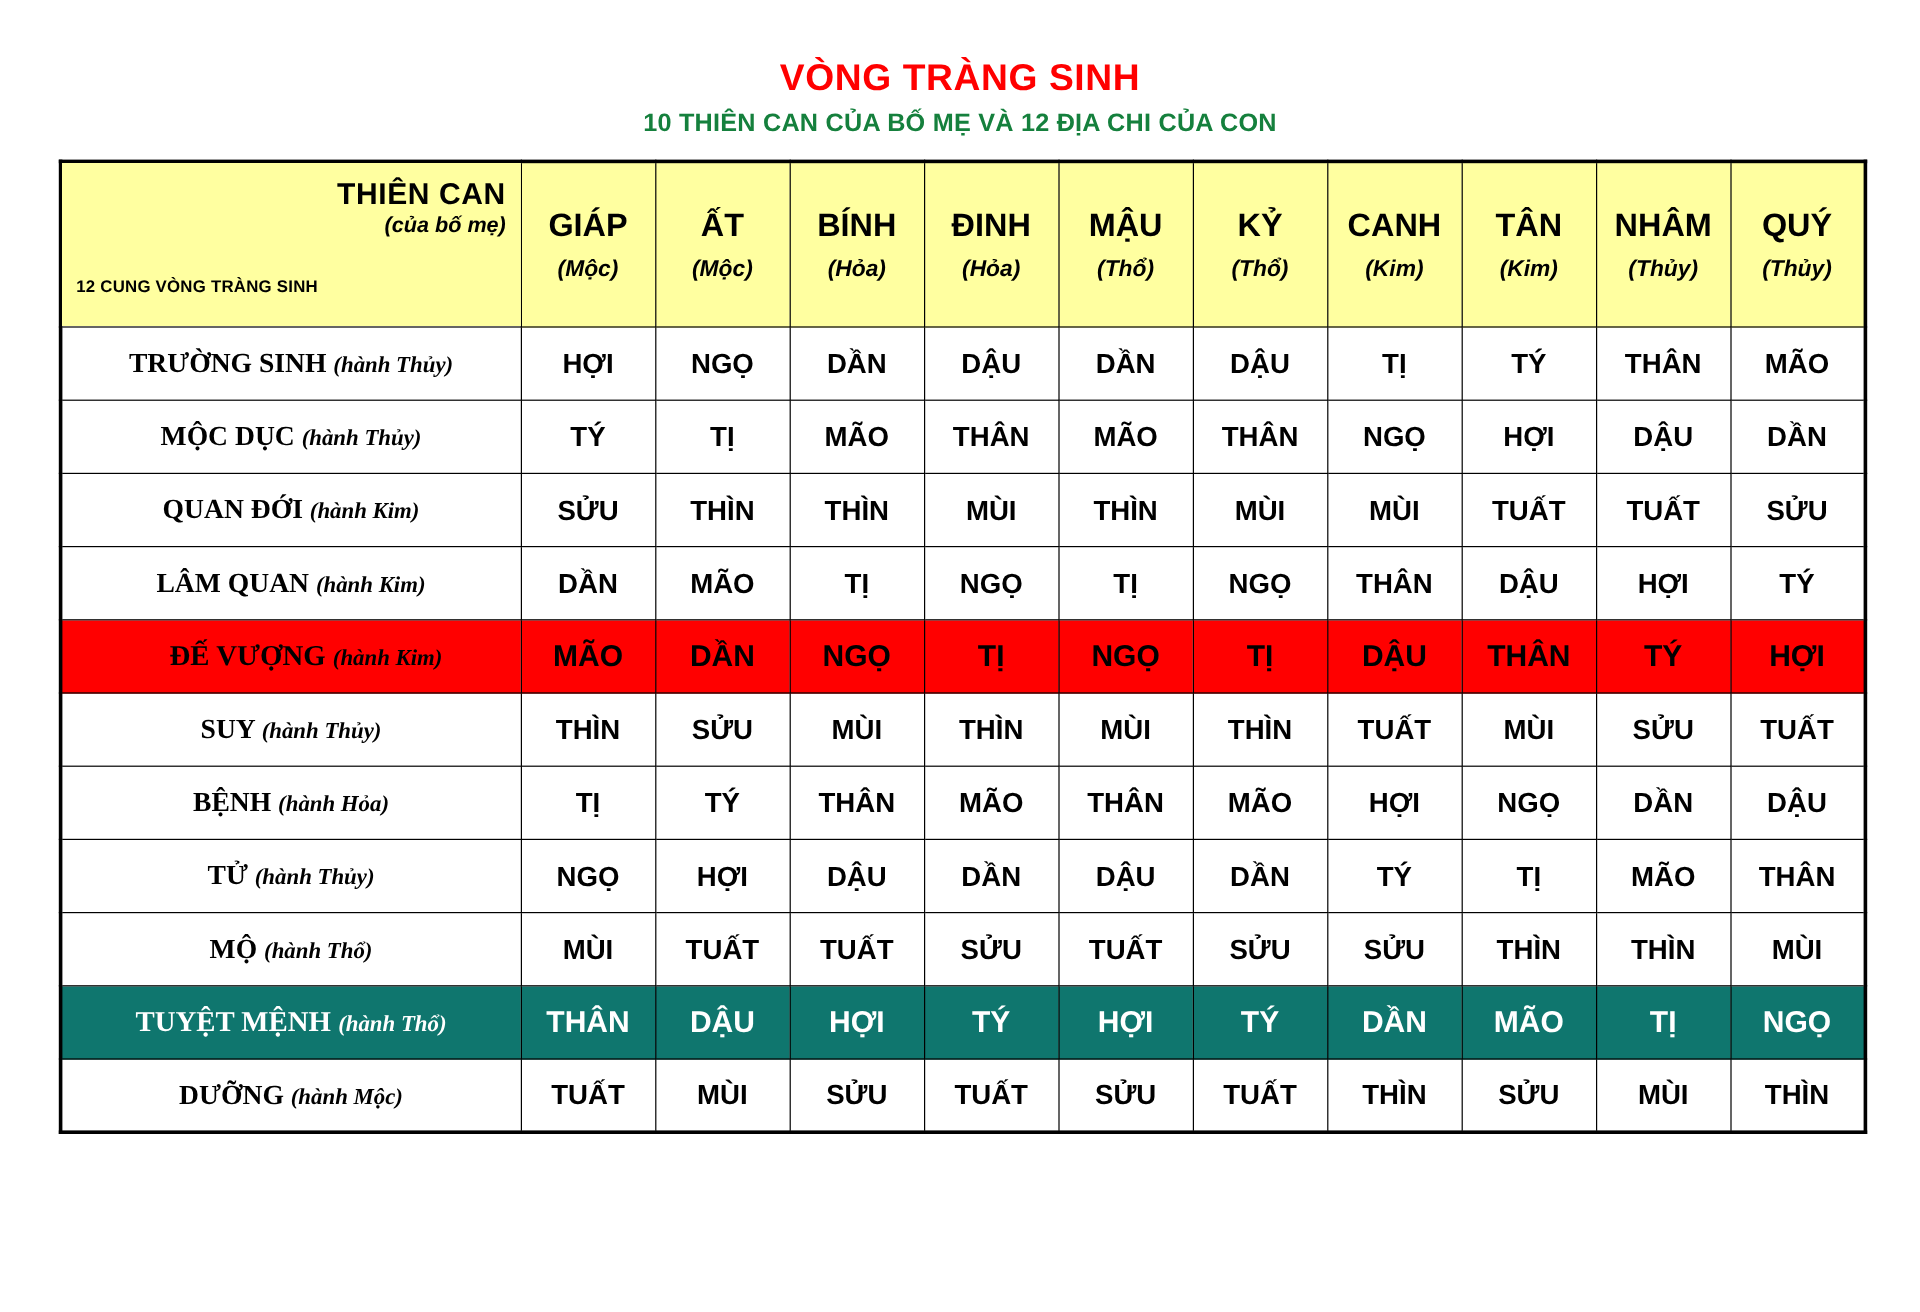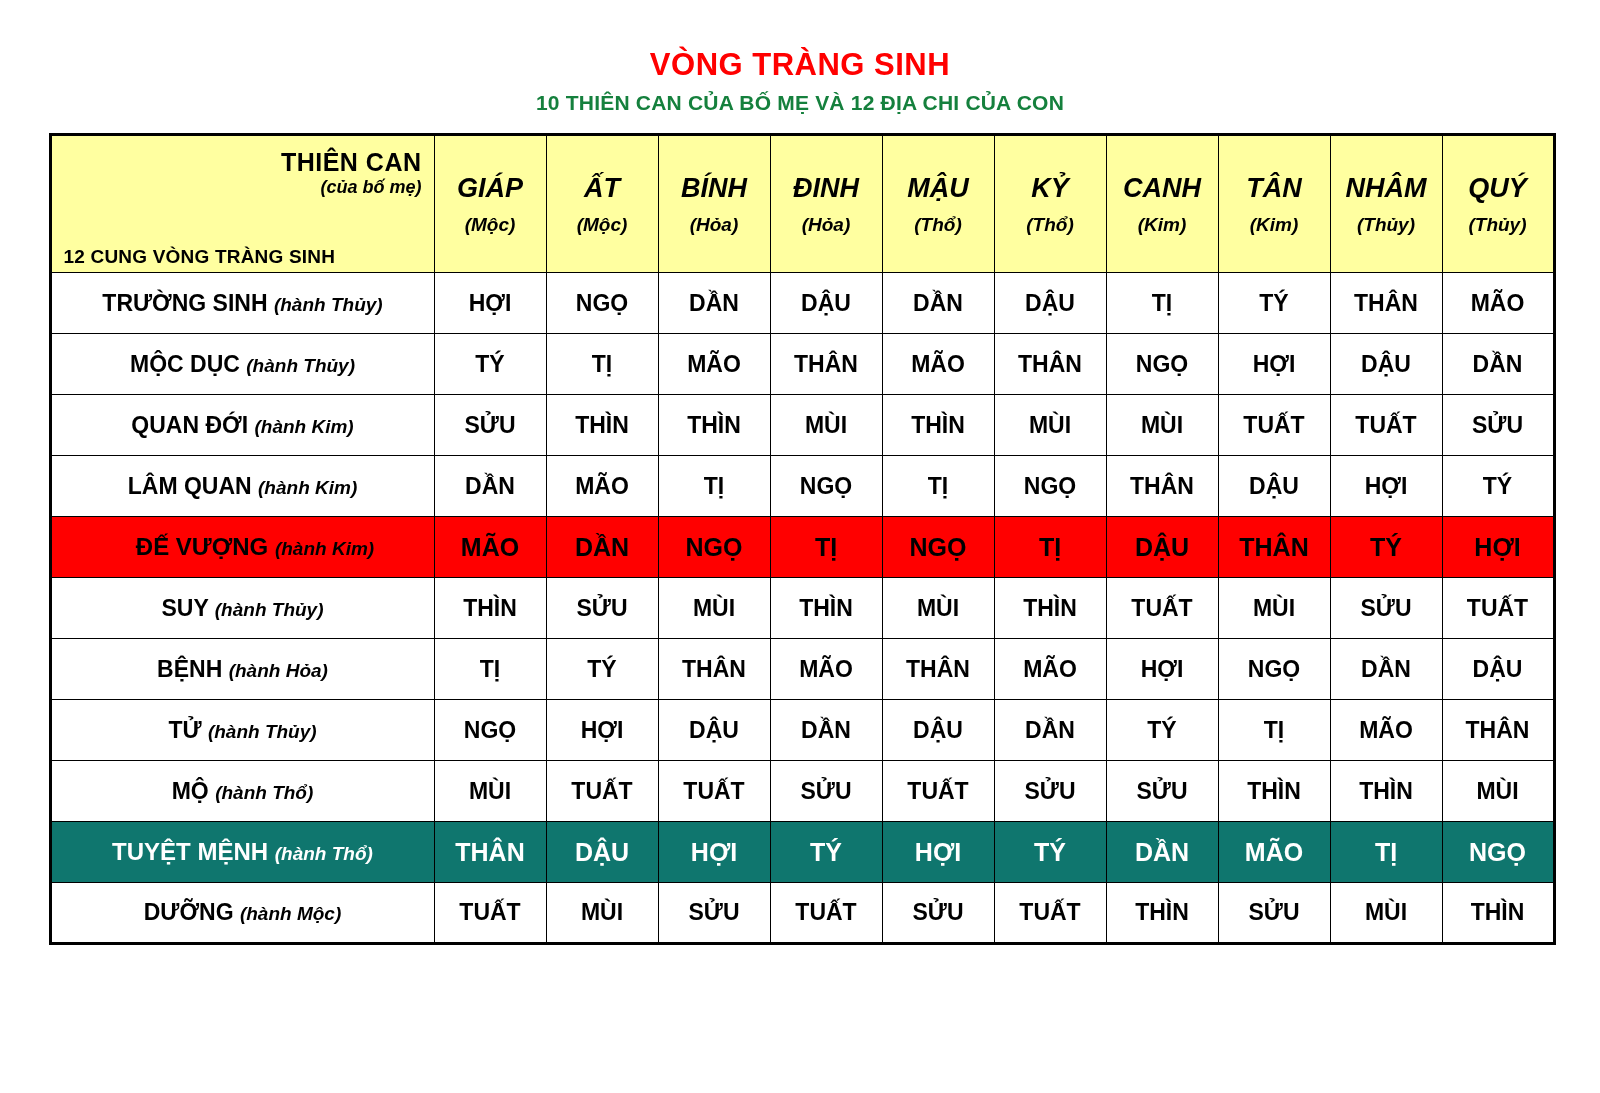--- a/index.html
+++ b/index.html
@@ -78,49 +78,49 @@
     letter-spacing: 0.5px;
   }
   .corner-top .cua {
     font-size: 18px;
     font-style: italic;
     font-weight: bold;
   }
   .corner-bottom {
     position: absolute;
     left: 12px;
-    bottom: 4px;
-    font-size: 19px;
+    bottom: 26px;
+    font-size: 14px;
     font-weight: bold;
     letter-spacing: 0.2px;
   }
   .can-head {
     height: 136px;
     background: #ffffa0;
     vertical-align: middle;
   }
   .can-name {
     font-size: 27px;
     font-weight: bold;
     line-height: 1.2;
-    font-style: italic;
   }
   .can-elem {
     font-size: 19px;
     font-style: italic;
     font-weight: bold;
     margin-top: 10px;
   }
   
   .rowlabel {
     text-align: left;
     padding-left: 10px;
     font-size: 21px;
     font-weight: bold;
     white-space: nowrap;
+    font-family: Liberation Serif, serif;
   }
   .rowlabel .elem {
     font-style: italic;
     font-weight: bold;
     font-size: 19px;
   }
   .row-red td { background: #ff0000; color: #000; }
   .row-red .rowlabel { font-size: 24px; padding-left: 25px; }
   .row-red .cellv { font-size: 25px; }
   .row-black td { background: #0f766e; color: #ffffff; }

